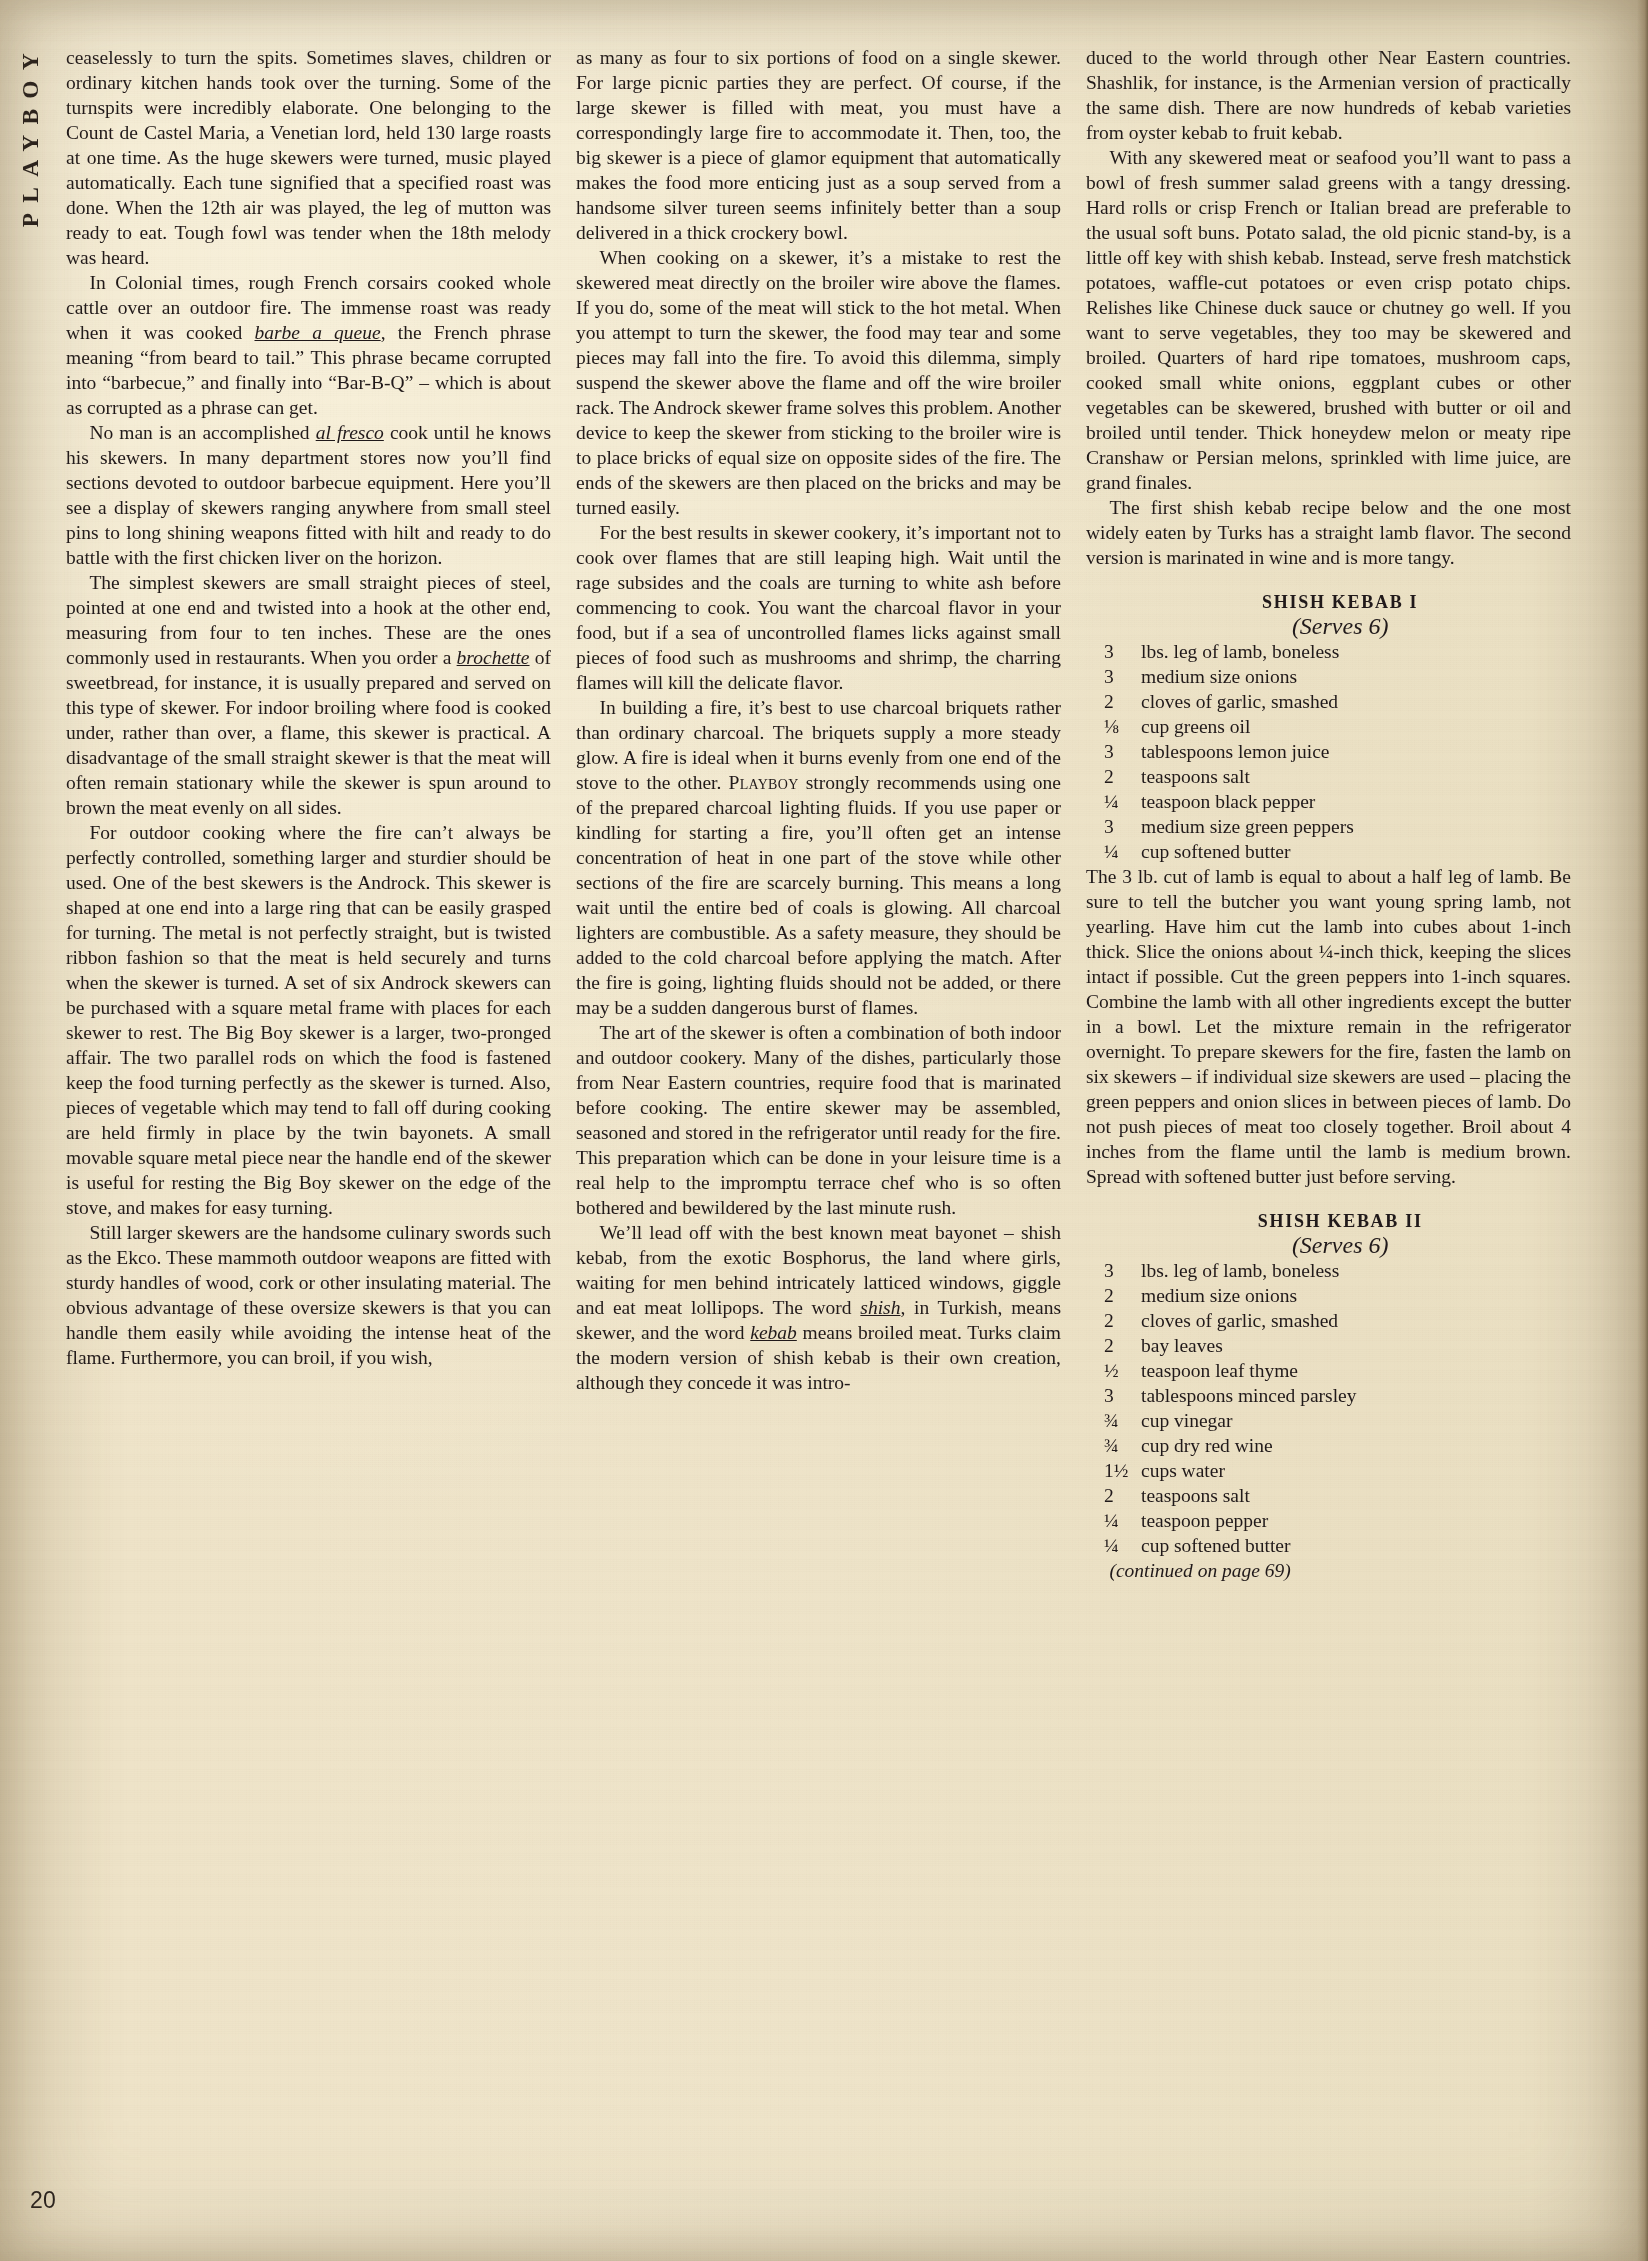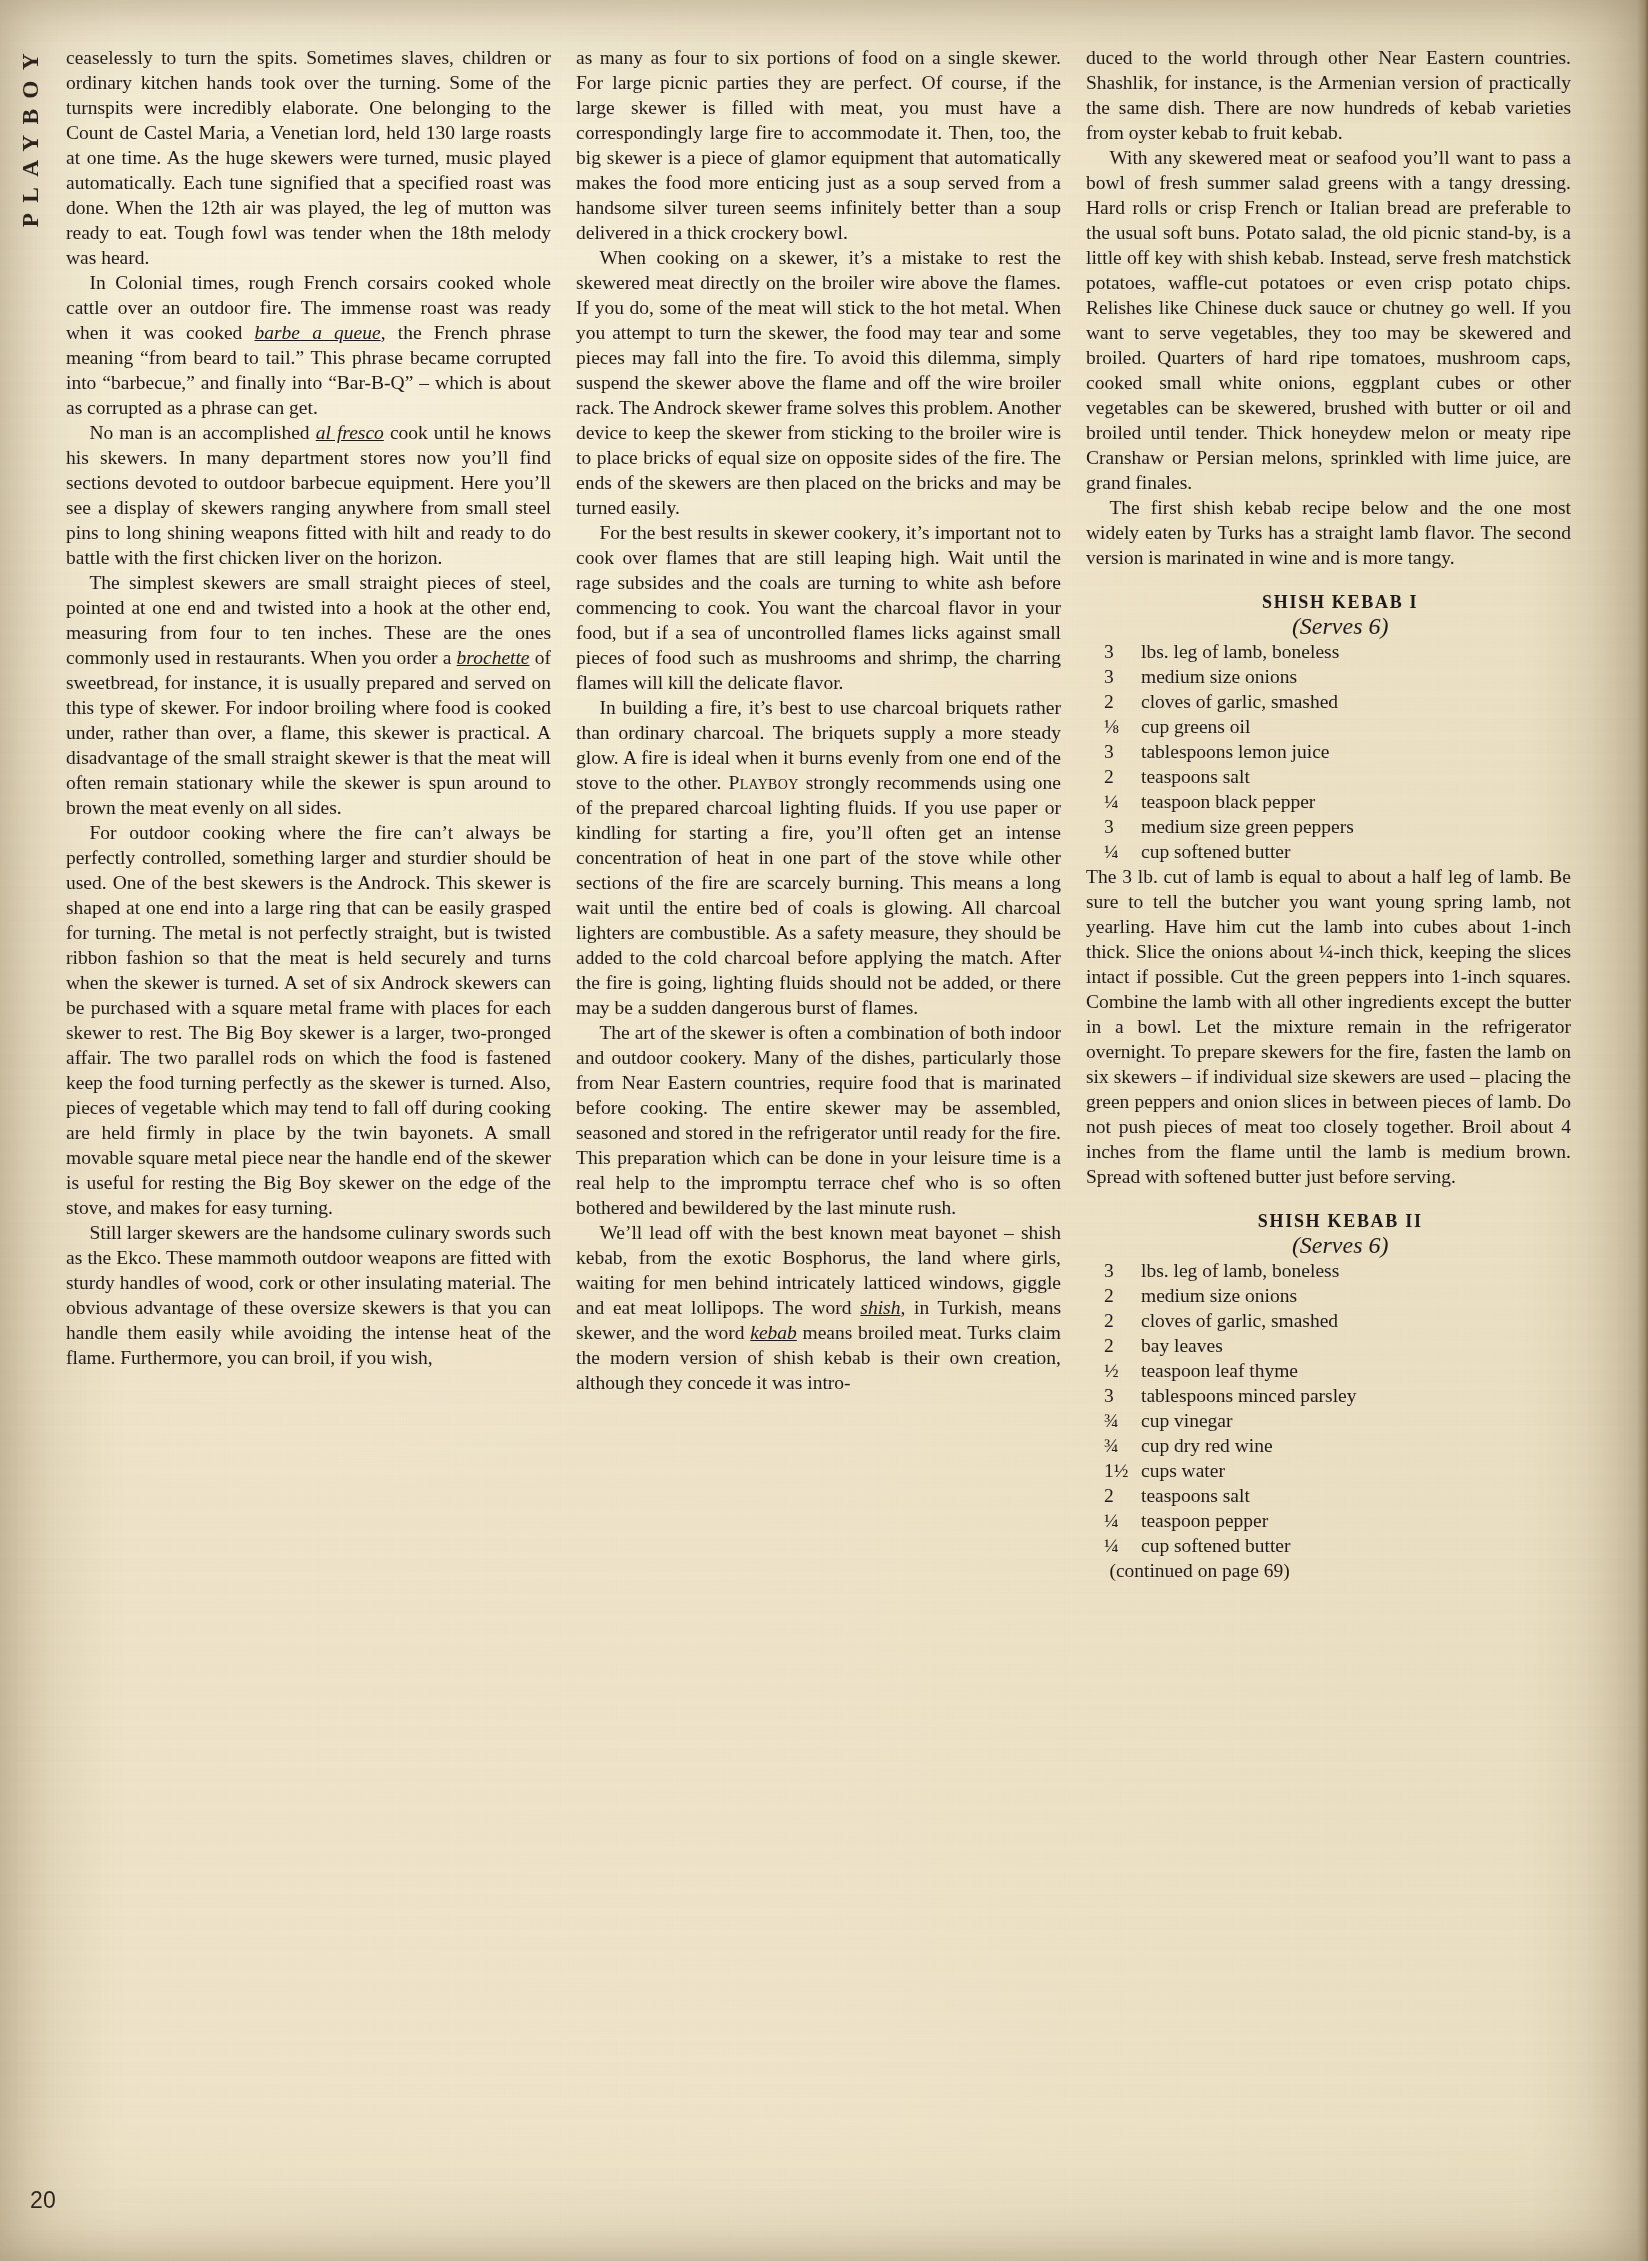--- a/index.html
+++ b/index.html
@@ -148,20 +148,21 @@
   .ing-qty {
     flex: 0 0 37px;
     text-align: left;
   }
   .ing-name {
     flex: 1 1 auto;
   }
   .continued {
     text-align: right;
     text-indent: 0;
+    font-style: italic;
     margin-top: 20.6px;
   }
 
   
   .folio {
     position: absolute;
     left: 30px;
     bottom: 47px;
     font-family: "Liberation Sans", "DejaVu Sans", sans-serif;
     font-size: 23px;

